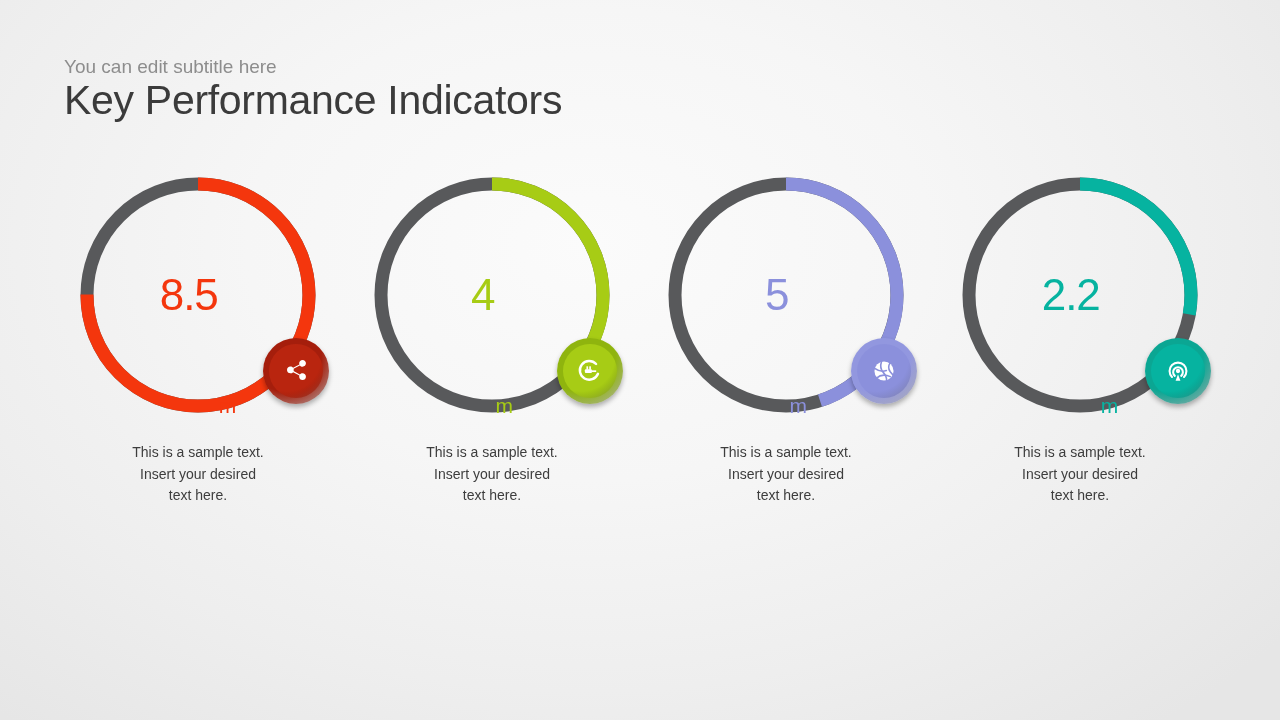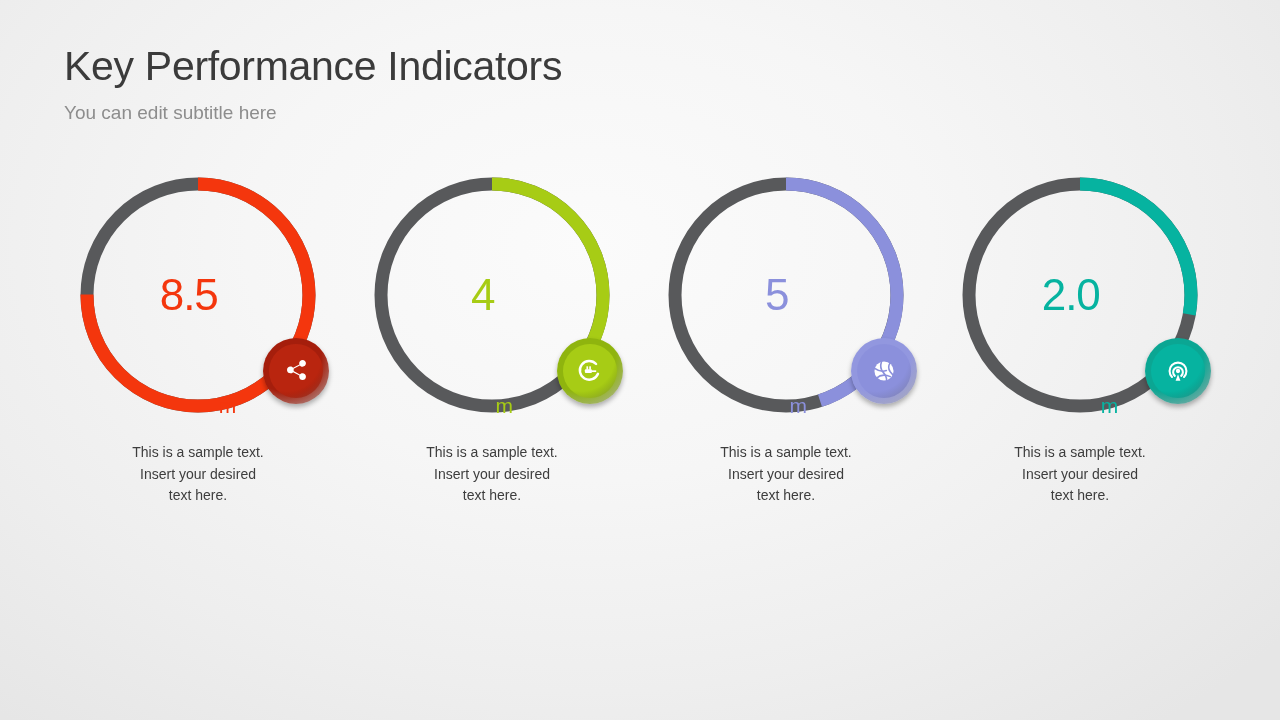--- a/index.html
+++ b/index.html
@@ -116,22 +116,22 @@
     text-align:center;
     font-size:14px;
     line-height:1.55;
     color:#3d3d3d;
   }
 </style>
 </head>
 <body>
 
 <div id="header">
+  <div id="page-subtitle">You can edit subtitle here</div>
   <div id="page-title">Key Performance Indicators</div>
-  <div id="page-subtitle">You can edit subtitle here</div>
 </div>
 
 <div id="kpi-row">
 
   <div class="kpi-card">
     <div class="gauge-wrap">
       <svg class="gauge-svg" viewBox="0 0 250 250">
         <circle cx="125" cy="125" r="111" fill="none" stroke-width="13" stroke="#58595B"></circle>
         <circle class="arc" cx="125" cy="125" r="111" fill="none" stroke-width="13" stroke-linecap="butt" transform="rotate(-90 125 125)" stroke="#F4360D" stroke-dasharray="523.0751768227005 174.35839227423355"></circle>
       </svg>
@@ -223,21 +223,21 @@
     </div>
   </div>
 
   <div class="kpi-card">
     <div class="gauge-wrap">
       <svg class="gauge-svg" viewBox="0 0 250 250">
         <circle cx="125" cy="125" r="111" fill="none" stroke-width="13" stroke="#58595B"></circle>
         <circle class="arc" cx="125" cy="125" r="111" fill="none" stroke-width="13" stroke-linecap="butt" transform="rotate(-90 125 125)" stroke="#06B3A0" stroke-dasharray="193.7315469713706 503.70202212556353"></circle>
       </svg>
       <div class="gauge-value">
-        <span class="num" style="color: rgb(6, 179, 160);">2.0</span>
+        <span class="num" style="color: rgb(6, 179, 160);">2.2</span>
         <span class="unit" style="color: rgb(6, 179, 160);">m</span>
       </div>
       <div class="badge">
         <div class="ring-outer" style="background: radial-gradient(circle at 35% 28%, rgb(11, 166, 147) 0%, rgb(11, 166, 147) 55%, rgba(0, 0, 0, 0.28) 100%);"></div>
         <div class="ring-inner" style="background: radial-gradient(circle at 34% 26%, rgb(6, 179, 160) 0%, rgb(6, 179, 160) 62%, rgba(0, 0, 0, 0.22) 100%);">
           <svg viewBox="0 0 32 32">
             <g fill="none" stroke="#ffffff" stroke-width="2.2" stroke-linecap="round">
               <path d="M9.6 22.4 A9 9 0 1 1 22.4 22.4"></path>
               <path d="M12.6 21.2 A5.2 5.2 0 1 1 19.4 21.2"></path>
             </g>

